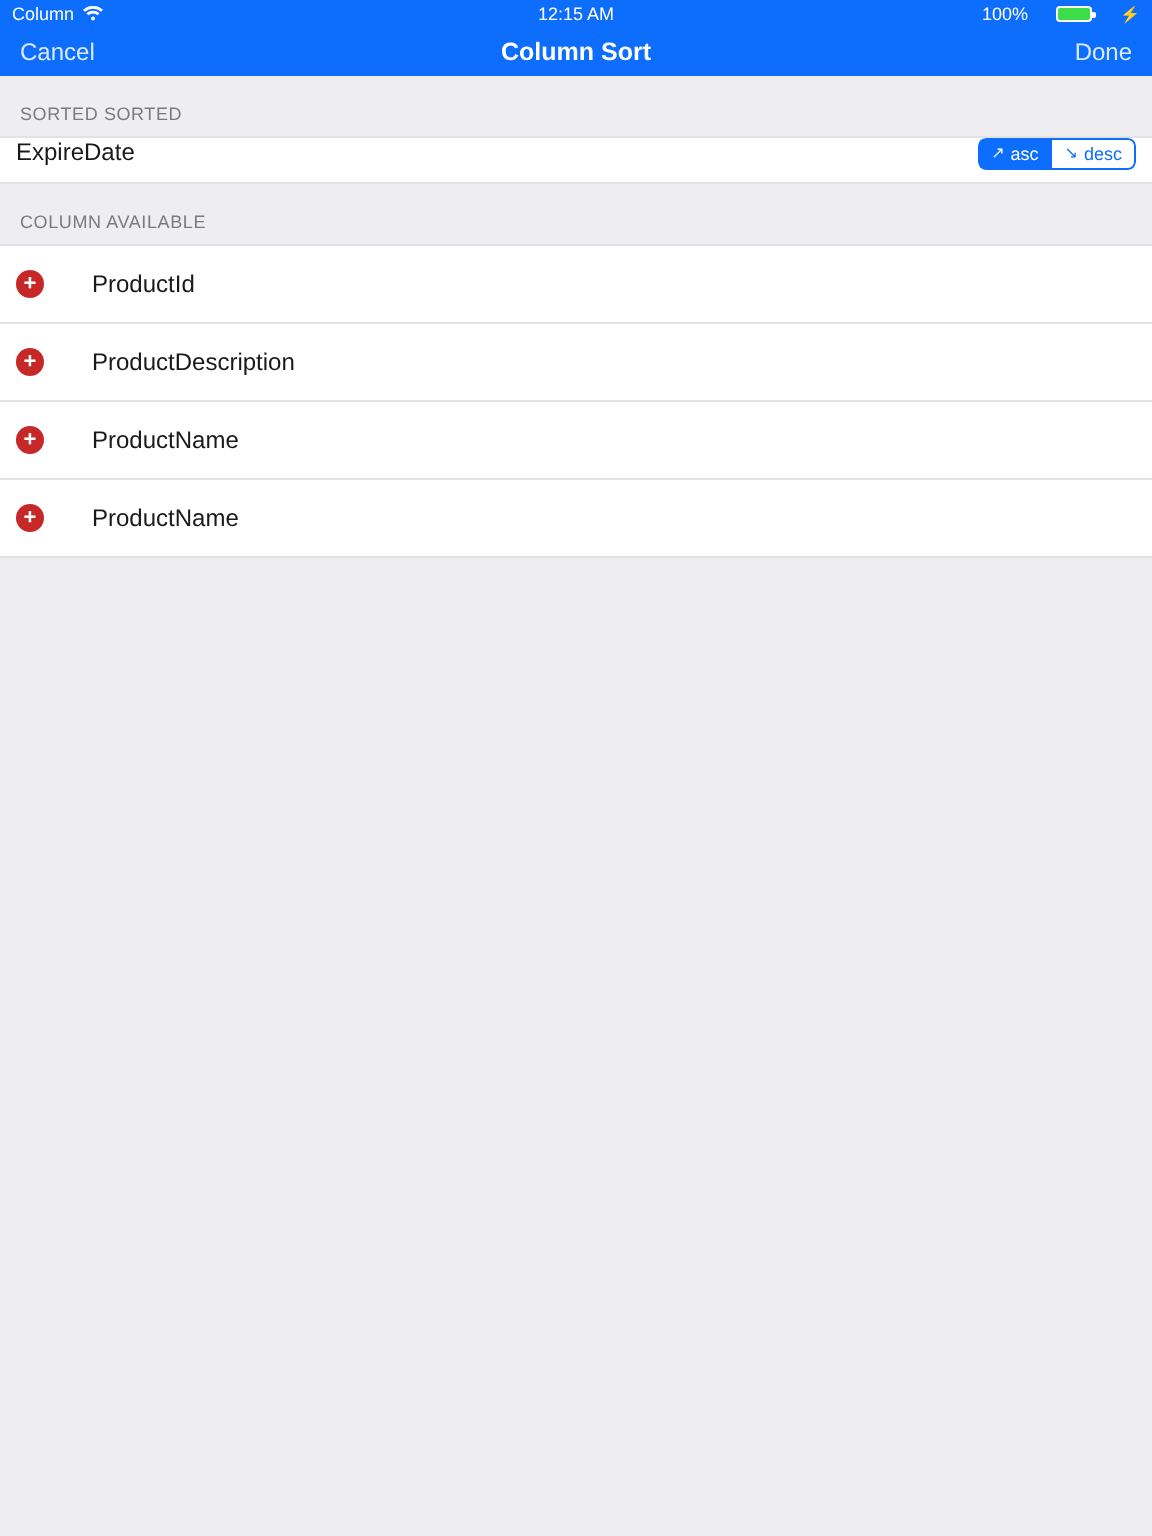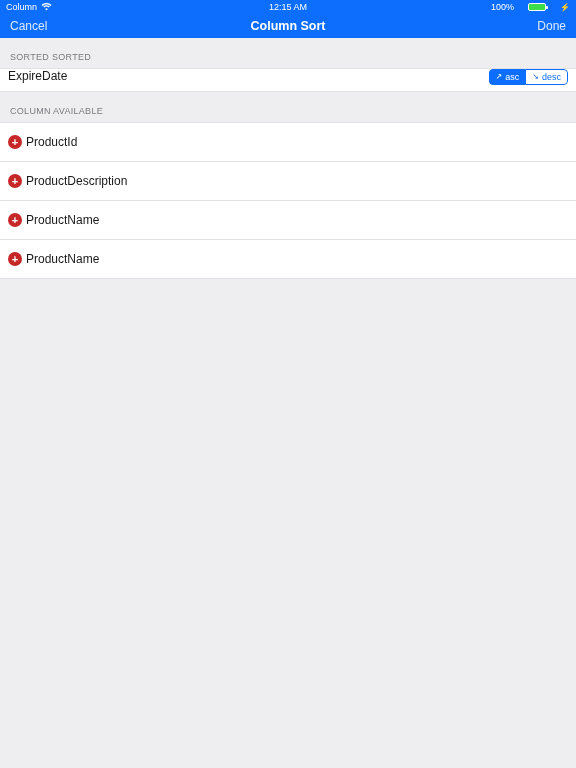--- a/index.html
+++ b/index.html
@@ -24,21 +24,21 @@
     .row { background: #fff; border-top: 0.5px solid #e2e2e6; border-bottom: 0.5px solid #e2e2e6; min-height: 24px; display: flex; align-items: flex-start; padding: 0 8px; font-size: 12px; color: #1a1a1a; }
     .row .label { flex: 1; }
 
     .segmented { display: inline-flex; border-radius: 4px; overflow: hidden; height: 16px; font-size: 9px; }
     .seg-btn { display: flex; align-items: center; gap: 3px; padding: 0 6px; border: 1px solid #0d6efd; background: #fff; color: #0d6efd; cursor: pointer; }
     .seg-btn.active { background: #0d6efd; color: #fff; }
     .seg-btn:first-child { border-right: none; border-radius: 4px 0 0 4px; }
     .seg-btn:last-child { border-radius: 0 4px 4px 0; }
 
     .list { background: #fff; border-top: 0.5px solid #e2e2e6; border-bottom: 0.5px solid #e2e2e6; }
-    .list-row { min-height: 24px; display: flex; align-items: center; padding: 12px 8px; font-size: 12px; color: #1a1a1a; border-bottom: 0.5px solid #e2e2e6; }
+    .list-row { min-height: 24px; display: flex; align-items: center; padding: 12px 8px; font-size: 12px; color: #1a1a1a; border-bottom: 0.5px solid #e2e2e6; gap: 20px; }
     .list-row:last-child { border-bottom: none; }
 
     .add-icon { width: 14px; height: 14px; border-radius: 50%; background: #c62828; display: inline-flex; align-items: center; justify-content: center; color: #fff; font-size: 11px; font-weight: 700; margin-right: 4px; }
     .add-icon::before { content: "+"; line-height: 1; }
 
     .arrow { font-size: 8px; line-height: 1; }
   </style>
 </head>
 <body>
 

